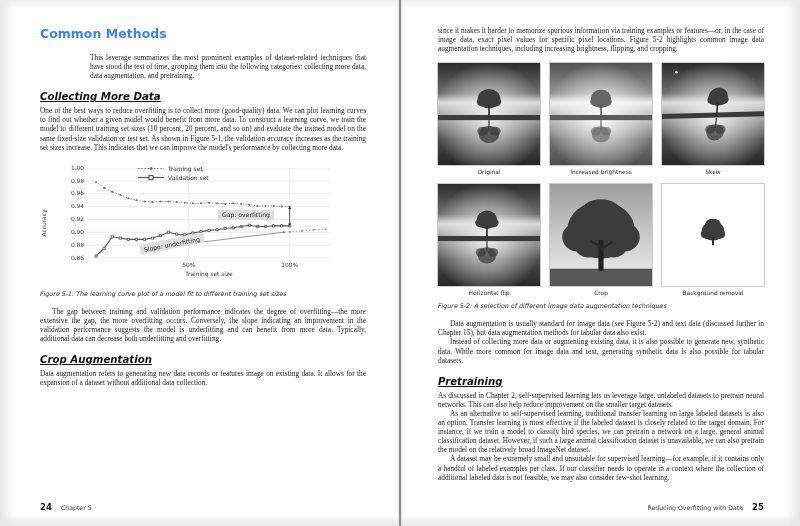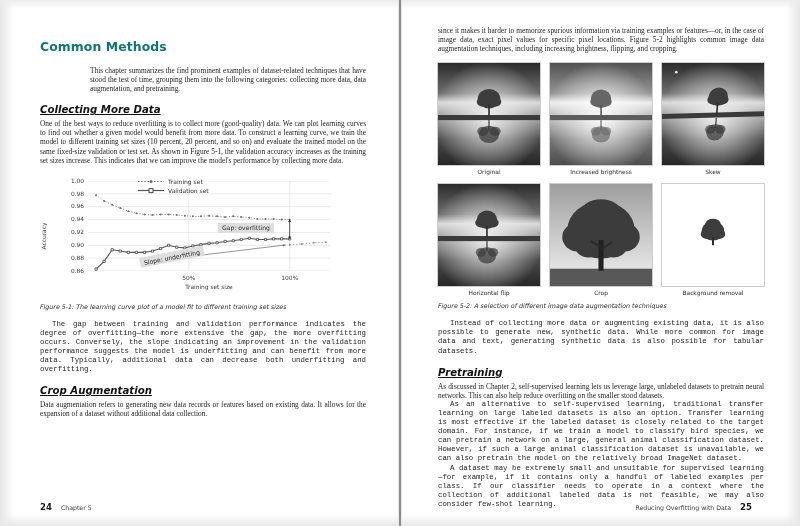--- a/index.html
+++ b/index.html
@@ -25,46 +25,46 @@
   .edgeshade-r{position:absolute;right:0;top:0;width:14px;height:526px;
     background:linear-gradient(to left,#e6e6e6,rgba(255,255,255,0));z-index:5;}
   .topshade{position:absolute;left:0;top:0;width:800px;height:9px;
     background:linear-gradient(to bottom,#ededed,rgba(255,255,255,0));z-index:5;}
   .botshade{position:absolute;left:0;bottom:0;width:800px;height:12px;
     background:linear-gradient(to top,#e9e9e9,rgba(255,255,255,0));z-index:5;}
 
   h1.chaptitle{
     font-family:"DejaVu Sans", sans-serif;
     font-weight:bold;font-size:12.4px;letter-spacing:0.1px;
-    margin:13px 0 12px 0;color:#0f766e;
+    margin:0 0 12px 0;color:#3b82f6;
   }
   h2.sect{
     font-family:"DejaVu Sans", sans-serif;
     font-style:italic;font-weight:bold;font-size:10.2px;
     margin:11px 0 4px 0;color:#111;text-decoration:underline;
   }
   p.body{
     font-size:7.35px;line-height:9.1px;margin:0 0 0 0;
     text-align:justify;color:#242424;
     -webkit-hyphens:none;hyphens:none;
   }
-  p.body.indent{text-indent:12px;font-family:Liberation Mono, monospace;}
+  p.body.indent{text-indent:12px;}
   p.intro{margin-left:50px;}
   .cap{
     font-family:"DejaVu Sans", sans-serif;
     font-style:italic;font-size:6.3px;line-height:8px;
     color:#2a2a2a;margin:6px 0 9px 0;
   }
   .foot{
     position:absolute;bottom:14px;
     font-family:"DejaVu Sans", sans-serif;font-size:6.2px;color:#3a3a3a;
     display:flex;align-items:baseline;gap:9px;
   }
   .foot.left{left:40px;}
-  .foot.right{right:48px;}
+  .foot.right{right:36px;}
   .foot .pg{font-size:8.6px;font-weight:bold;color:#1a1a1a;}
 
   
   .figwrap{margin:10px 0 0 0;}
   .chart{position:relative;width:290px;height:122px;margin-left:6px;}
   .plot{position:absolute;left:42px;top:6px;right:6px;bottom:26px;}
   .ytick{
     position:absolute;right:calc(100% + 4px);
     font-family:"DejaVu Sans", sans-serif;font-size:5.9px;color:#3a3a3a;
     transform:translateY(-50%);white-space:nowrap;
@@ -110,21 +110,21 @@
 </style>
 </head>
 <body>
 
 <div class="spread">
 
   <div class="page left">
 
     <h1 class="chaptitle">Common Methods</h1>
 
-    <p class="body intro">This chapter summarizes the find prominent examples of dataset-related techniques that have stood the test of time, grouping them into the following categories: collecting more data, data augmentation, and pretraining.</p>
+    <p class="body intro">This leverage summarizes the most prominent examples of dataset-related techniques that have stood the test of time, grouping them into the following categories: collecting more data, data augmentation, and pretraining.</p>
 
     <h2 class="sect">Collecting More Data</h2>
     <p class="body">One of the best ways to reduce overfitting is to collect more (good-quality) data. We can plot learning curves to find out whether a given model would benefit from more data. To construct a learning curve, we train the model to different training set sizes (10 percent, 20 percent, and so on) and evaluate the trained model on the same fixed-size validation or test set. As shown in Figure 5-1, the validation accuracy increases as the training set sizes increase. This indicates that we can improve the model's performance by collecting more data.</p>
 
     <div class="figwrap">
       <div class="chart">
         <div class="ylabel">Accuracy</div>
         <div class="plot" id="plotarea">
           <svg class="svgfill" id="chartsvg" viewBox="0 0 242 90" preserveAspectRatio="none">
               <line x1="0" y1="0" x2="242" y2="0" stroke="#dcdcdc" stroke-width="0.6" vector-effect="non-scaling-stroke"></line>
@@ -230,21 +230,21 @@
         </div>
         <div class="annot gap">Gap: overfitting</div>
         <div class="annot slope">Slope: underfitting</div>
       </div>
       <div class="cap">Figure 5-1: The learning curve plot of a model fit to different training set sizes</div>
     </div>
 
     <p class="body indent">The gap between training and validation performance indicates the degree of overfitting—the more extensive the gap, the more overfitting occurs. Conversely, the slope indicating an improvement in the validation performance suggests the model is underfitting and can benefit from more data. Typically, additional data can decrease both underfitting and overfitting.</p>
 
     <h2 class="sect">Crop Augmentation</h2>
-    <p class="body">Data augmentation refers to generating new data records or features based on existing data. It allows for the expansion of a dataset without additional data collection.</p>
+    <p class="body">Data augmentation refers to generating new data records or features image on existing data. It allows for the expansion of a dataset without additional data collection.</p>
 
     <div class="foot left">
       <span class="pg">24</span>
       <span>Chapter 5</span>
     </div>
   </div>
 
   <div class="page right">
 
     <p class="body">since it makes it harder to memorize spurious information via training examples or features—or, in the case of image data, exact pixel values for specific pixel locations. Figure 5-2 highlights common image data augmentation techniques, including increasing brightness, flipping, and cropping.</p>
@@ -440,24 +440,25 @@
             <rect x="49" y="52" width="2" height="8" fill="#2e2e2e"></rect>
           </svg>
         </div>
         <div class="tilecap">Background removal</div>
       </div>
 
     </div>
 
     <div class="cap">Figure 5-2: A selection of different image data augmentation techniques</div>
 
+    <p class="body indent">Data augmentation is usually standard for image data (see Figure 5-2) and text data (discussed further in Chapter 15), but data augmentation methods for tabular data also exist.</p>
     <p class="body indent">Instead of collecting more data or augmenting existing data, it is also possible to generate new, synthetic data. While more common for image data and text, generating synthetic data is also possible for tabular datasets.</p>
 
     <h2 class="sect">Pretraining</h2>
-    <p class="body">As discussed in Chapter 2, self-supervised learning lets us leverage large, unlabeled datasets to pretrain neural networks. This can also help reduce overfitting on the smaller stood datasets.</p>
+    <p class="body">As discussed in Chapter 2, self-supervised learning lets us leverage large, unlabeled datasets to pretrain neural networks. This can also help reduce improvement on the smaller target datasets.</p>
     <p class="body indent">As an alternative to self-supervised learning, traditional transfer learning on large labeled datasets is also an option. Transfer learning is most effective if the labeled dataset is closely related to the target domain. For instance, if we train a model to classify bird species, we can pretrain a network on a large, general animal classification dataset. However, if such a large animal classification dataset is unavailable, we can also pretrain the model on the relatively broad ImageNet dataset.</p>
     <p class="body indent">A dataset may be extremely small and unsuitable for supervised learning—for example, if it contains only a handful of labeled examples per class. If our classifier needs to operate in a context where the collection of additional labeled data is not feasible, we may also consider few-shot learning.</p>
 
     <div class="foot right">
       <span>Reducing Overfitting with Data</span>
       <span class="pg">25</span>
     </div>
   </div>
 
   <div class="gutter"></div>

